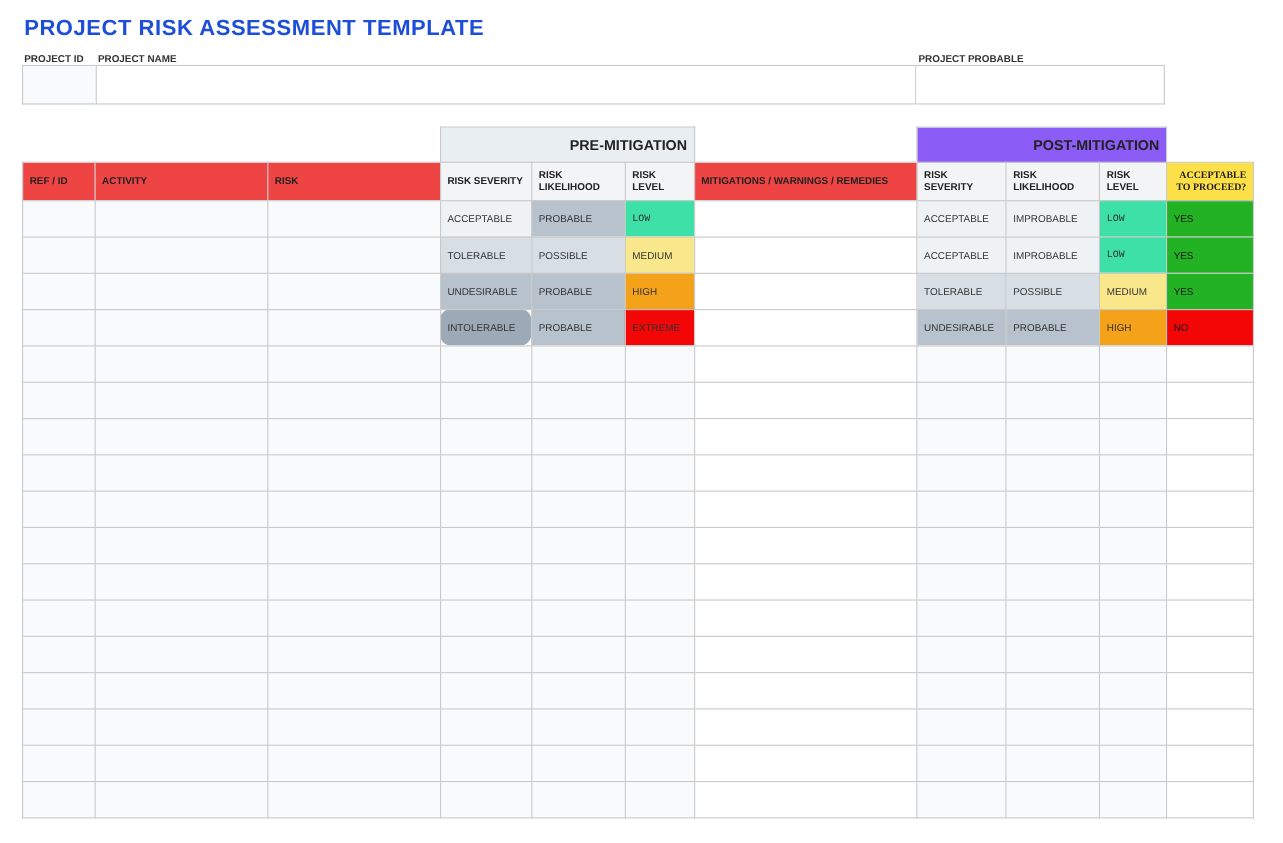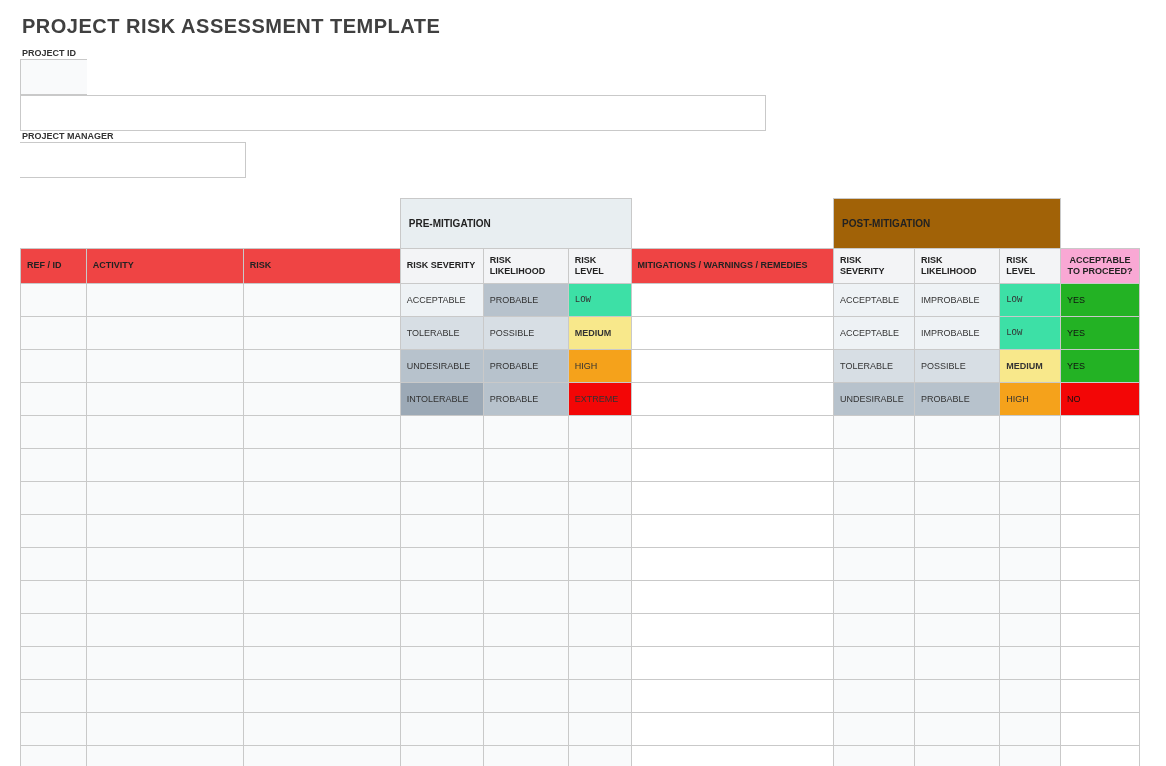--- a/index.html
+++ b/index.html
@@ -6,28 +6,27 @@
   body {
     font-family: "Helvetica Neue", Arial, sans-serif;
     background: #fff;
     padding: 10px 20px;
     color: #333;
     font-size: 11px;
   }
   .title {
     font-size: 20px;
     font-weight: 700;
-    color: #404040;
+    color: #1d4ed8;
     letter-spacing: 0.5px;
     margin: 5px 0 10px 2px;
   }
   .meta-row {
     display: flex;
     gap: 0;
-    flex-direction: column;
   }
   .meta-field {
     display: flex;
     flex-direction: column;
   }
   .meta-label {
     font-size: 9px;
     font-weight: 600;
     color: #333;
     margin-bottom: 1px;
@@ -56,77 +55,79 @@
     vertical-align: middle;
     padding: 6px 6px;
     font-size: 9px;
   }
   table.assessment th {
     font-weight: 700;
     color: #222;
   }
   
   tr.group-header th {
-    height: 50px;
-    font-size: 10px;
+    height: 32px;
+    font-size: 13px;
     font-weight: 600;
     padding-left: 8px;
+    text-align: right;
   }
   tr.group-header th.blank-group {
     border: none;
     background: transparent;
   }
   tr.group-header th.pre-mit {
     background: #e8eef1;
   }
   tr.group-header th.mitigations-blank {
     border-top: none;
     border-left: none;
     border-right: none;
     background: transparent;
   }
   tr.group-header th.post-mit {
-    background: #a16207;
+    background: #8b5cf6;
   }
   tr.group-header th.accept-blank {
     border: none;
     background: transparent;
   }
 
   
   tr.col-header th {
     background: #ef4444;
     height: 34px;
     vertical-align: middle;
     line-height: 1.2;
   }
   tr.col-header th.light {
     background: #f3f4f6;
   }
   tr.col-header th.accept-col {
-    text-align: center;
-    background: #f9a8d4;
+    text-align: right;
+    background: #fde047;
+    font-family: Liberation Serif, serif;
   }
 
   
   tr.data-row td {
     height: 33px;
     font-size: 9px;
     background: #fff;
   }
   tr.data-row td.grey-cell { background: #f9fafb; }
 
   
   .sev-acceptable  { background: #eef2f5 !important; }
   .sev-tolerable   { background: #d7dee4 !important; }
   .sev-undesirable { background: #b7c2cc !important; }
-  .sev-intolerable { background: #9ca9b6 !important; }
+  .sev-intolerable { background: #9ca9b6 !important; border-radius: 10px; }
 
   .lvl-low     { background: #3de0a6 !important; font-family: Liberation Mono, monospace; }
-  .lvl-medium  { background: #f8e88b !important; font-weight: bold; }
+  .lvl-medium  { background: #f8e88b !important; }
   .lvl-high    { background: #f5a21b !important; }
   .lvl-extreme { background: #f30606 !important; }
 
   .proc-yes { background: #23b224 !important; color: #111; text-align:center; }
   .proc-no  { background: #f30606 !important; color: #111; text-align:center; }
 
   td.center { text-align: center; }
 
   
   col.c-ref      { width: 65px; }
@@ -145,24 +146,25 @@
 <body>
 
 <h1 class="title">PROJECT RISK ASSESSMENT TEMPLATE</h1>
 
 <div class="meta-row">
   <div class="meta-field meta-id">
     <span class="meta-label">PROJECT ID</span>
     <input class="meta-input" value="" style="">
   </div>
   <div class="meta-field meta-name">
+    <span class="meta-label">PROJECT NAME</span>
     <input class="meta-input" value="" style="">
   </div>
   <div class="meta-field meta-mgr">
-    <span class="meta-label">PROJECT MANAGER</span>
+    <span class="meta-label">PROJECT PROBABLE</span>
     <input class="meta-input" value="" style="">
   </div>
 </div>
 
 <table class="assessment">
   <colgroup>
     <col class="c-ref">
       <col class="c-activity">
       <col class="c-risk">
     <col class="c-sev">

